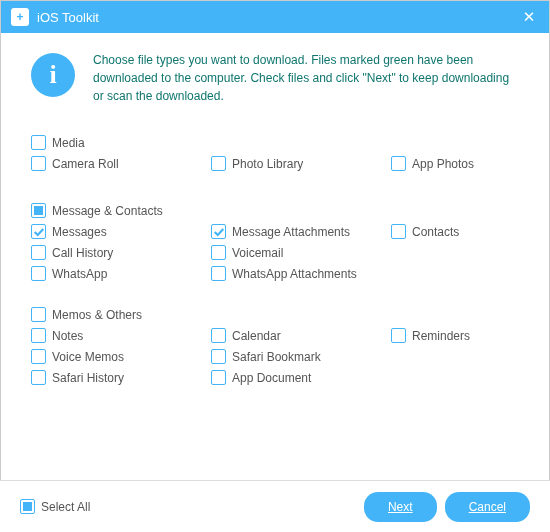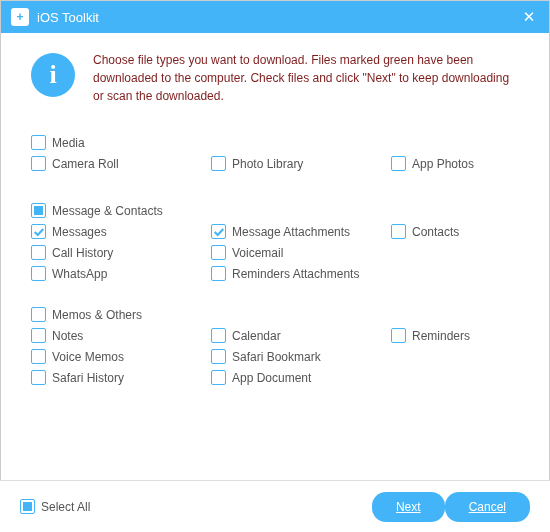--- a/index.html
+++ b/index.html
@@ -47,21 +47,21 @@
     background: #42b4f7;
     display: flex; align-items: center; justify-content: center;
     color: #fff;
     font-family: Georgia, "Times New Roman", serif;
     font-size: 26px;
     font-weight: bold;
     flex-shrink: 0;
     margin-top: 2px;
   }
   .info-text {
-    color: #7f1d1d;
+    color: #0f766e;
     font-size: 12px;
     line-height: 1.5;
   }
   .grid {
     display: grid;
     grid-template-columns: 180px 180px 120px;
     row-gap: 6px;
     column-gap: 0;
   }
   .grid .spacer { height: 14px; grid-column: 1 / -1; }
@@ -94,21 +94,21 @@
     stroke: #42b4f7;
     stroke-width: 2.5;
     fill: none;
   }
   .footer {
     border-top: 1px solid #ddd;
     height: 52px;
     display: flex;
     align-items: center;
     padding: 0 20px;
-    gap: 0;
+    gap: 8px;
     position: absolute;
     bottom: 0; left: 0; right: 0;
     background: #fff;
   }
   .footer-sep { flex: 1; }
   .btn {
     background: #42b4f7;
     color: #fff;
     border: none;
     border-radius: 14px;
@@ -197,21 +197,21 @@
       <span>Voicemail</span>
     </div>
     <div></div>
 
     <div class="chk-item">
       <span class="chk-box"></span>
       <span>WhatsApp</span>
     </div>
     <div class="chk-item">
       <span class="chk-box"></span>
-      <span>Reminders Attachments</span>
+      <span>WhatsApp Attachments</span>
     </div>
     <div></div>
 
     <div class="spacer"></div>
 
     <div class="chk-item">
       <span class="chk-box"></span>
       <span>Memos &amp; Others</span>
     </div>
     <div></div>

